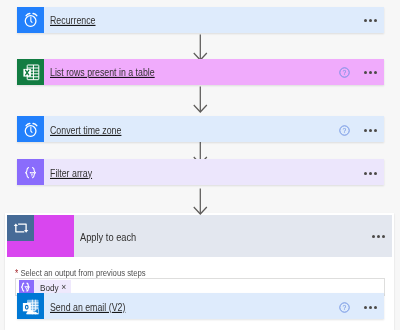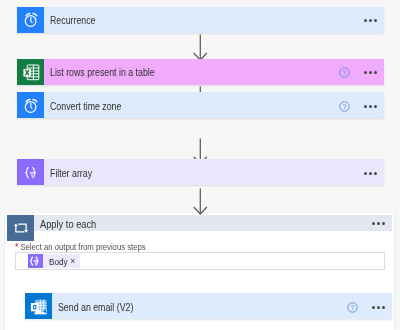--- a/index.html
+++ b/index.html
@@ -1,36 +1,36 @@
 <!DOCTYPE html>
 <html><head>
 <meta charset="utf-8">
 <style>
   html,body{margin:0;padding:0;}
   body{width:400px;height:330px;background:#f7f7f7;font-family:"Liberation Sans",sans-serif;overflow:hidden;position:relative;}
-  .card{position:absolute;z-index:9;display:flex;align-items:stretch;height:26.3px;box-sizing:border-box;left:16.7px;width:367px;box-shadow:0 0.6px 1.8px rgba(0,0,0,0.11),0 0.1px 0.5px rgba(0,0,0,0.1);}
+  .card{position:absolute;z-index:9;display:flex;align-items:stretch;height:26.3px;box-sizing:border-box;left:16.7px;width:367px;box-shadow:0 0.6px 1.8px rgba(0,0,0,0.11),0 0.1px 0.5px rgba(0,0,0,0.1);text-decoration:underline;}
   .card-icon{width:27px;height:26.3px;flex:0 0 27px;display:flex;align-items:center;justify-content:center;}
   .card-body{flex:1;display:flex;align-items:center;}
   .card-title{font-size:10px;letter-spacing:0;color:#323130;margin-left:6.2px;flex:1;white-space:nowrap;transform:scaleX(0.88) translateY(0.9px);transform-origin:left center;}
   .help-icon{width:11px;height:11px;flex:0 0 11px;margin-right:14px;display:block;position:relative;top:-2px;}
   .dots{display:flex;gap:2px;align-items:center;margin-right:7px;position:relative;top:1px;}
   .dots i{width:3px;height:3px;border-radius:50%;background:#4b4947;display:block;}
   .arrow{position:absolute;left:193px;z-index:5;}
   
   #loop{position:absolute;left:4.7px;top:212.6px;width:389px;height:117.4px;background:#fff;box-sizing:border-box;box-shadow:0 0.6px 1.8px rgba(0,0,0,0.13),0 0.1px 0.4px rgba(0,0,0,0.12);}
-  #loop-header{display:flex;align-items:stretch;height:16px;background:#1d4ed8;margin:2.2px 2.2px 0 2.2px;}
+  #loop-header{display:flex;align-items:stretch;height:42px;background:#d946ef;margin:2.2px 2.2px 0 2.2px;gap:40px;}
   #loop-field{padding:10.5px 0 0 10.2px;}
   .field-label{font-size:9.3px;color:#505050;letter-spacing:0;transform:scaleX(0.83);transform-origin:left center;white-space:nowrap;}
   .req{color:#a4262c;font-size:10px;margin-right:2.6px;letter-spacing:0;position:relative;top:0.5px;}
-  .token-input{margin-top:-0.2px;width:370.5px;height:18px;border:1px solid #dededd;background:#fff;display:flex;align-items:center;padding-left:12px;box-sizing:border-box;}
+  .token-input{margin-top:-0.2px;width:370.5px;height:18px;border:1px solid #dededd;background:#fff;display:flex;align-items:center;padding-left:3px;box-sizing:border-box;}
   .token{display:flex;align-items:center;height:14px;background:#efe9fd;}
   .token-ico{width:15px;height:14px;background:#8a6cfc;display:flex;align-items:center;justify-content:center;flex:0 0 15px;}
   .token-label{font-size:9.5px;letter-spacing:0;color:#323130;margin:0 -0.5px 0 6.2px;transform:scaleX(0.86);transform-origin:left center;display:inline-block;}
   .token-x{font-size:8.5px;color:#3b3a39;margin-right:4.6px;cursor:pointer;line-height:1;}
-  #inner-card{position:absolute;left:16.7px;top:293px;width:367px;margin-left:8px;}
+  #inner-card{position:absolute;left:16.7px;top:293px;width:367px;}
 </style>
 </head>
 <body>
 
 <div class="card" style="top:6.5px">
   <div class="card-icon" style="background:#2280fc">
     <svg width="27" height="27" viewBox="0 0 27 27">
         <g fill="none" stroke="#fff" stroke-linecap="round" stroke-linejoin="round">
           <circle cx="13.6" cy="15.05" r="5.35" stroke-width="1.25"></circle>
           <path d="M13.85 11.05 V15.05 L15.05 16.45" stroke-width="1.05"></path>
@@ -87,21 +87,21 @@
   </div>
 </div>
 
 <div class="arrow" style="top:85.8px">
   <svg width="15" height="27" viewBox="0 0 15 27">
       <path d="M7.3 0.5 V25.6" stroke="#5d5b59" stroke-width="1.25" fill="none"></path>
       <path d="M1.2 19.5 7.3 26.0 13.4 19.5" stroke="#5d5b59" stroke-width="1.25" fill="none" stroke-linecap="square"></path>
     </svg>
 </div>
 
-<div class="card" style="top:92px">
+<div class="card" style="top:116px">
   <div class="card-icon" style="background:#2280fc">
     <svg width="27" height="27" viewBox="0 0 27 27">
         <g fill="none" stroke="#fff" stroke-linecap="round" stroke-linejoin="round">
           <circle cx="13.6" cy="15.05" r="5.35" stroke-width="1.25"></circle>
           <path d="M13.85 11.05 V15.05 L15.05 16.45" stroke-width="1.05"></path>
           <path d="M9.15 9.6 A5.6 5.6 0 0 1 12.8 7.55" stroke-width="1.5"></path>
           <path d="M19.75 9.6 A5.6 5.6 0 0 0 16.1 7.55" stroke-width="1.5"></path>
         </g>
       </svg>
   </div>

